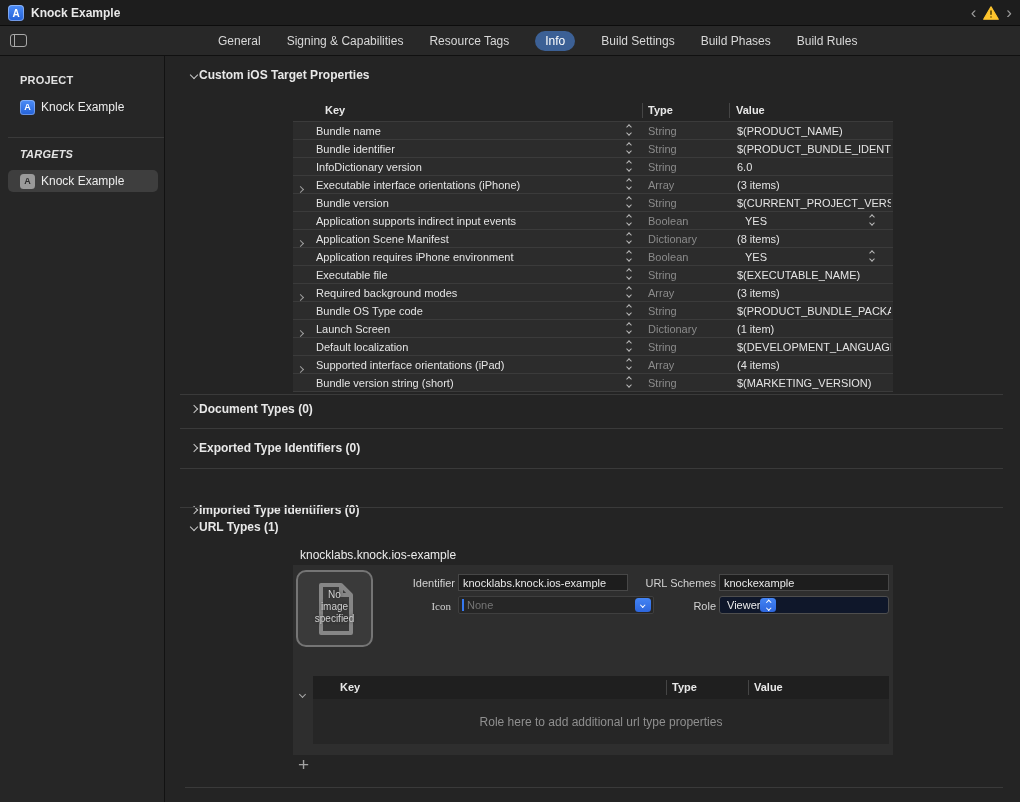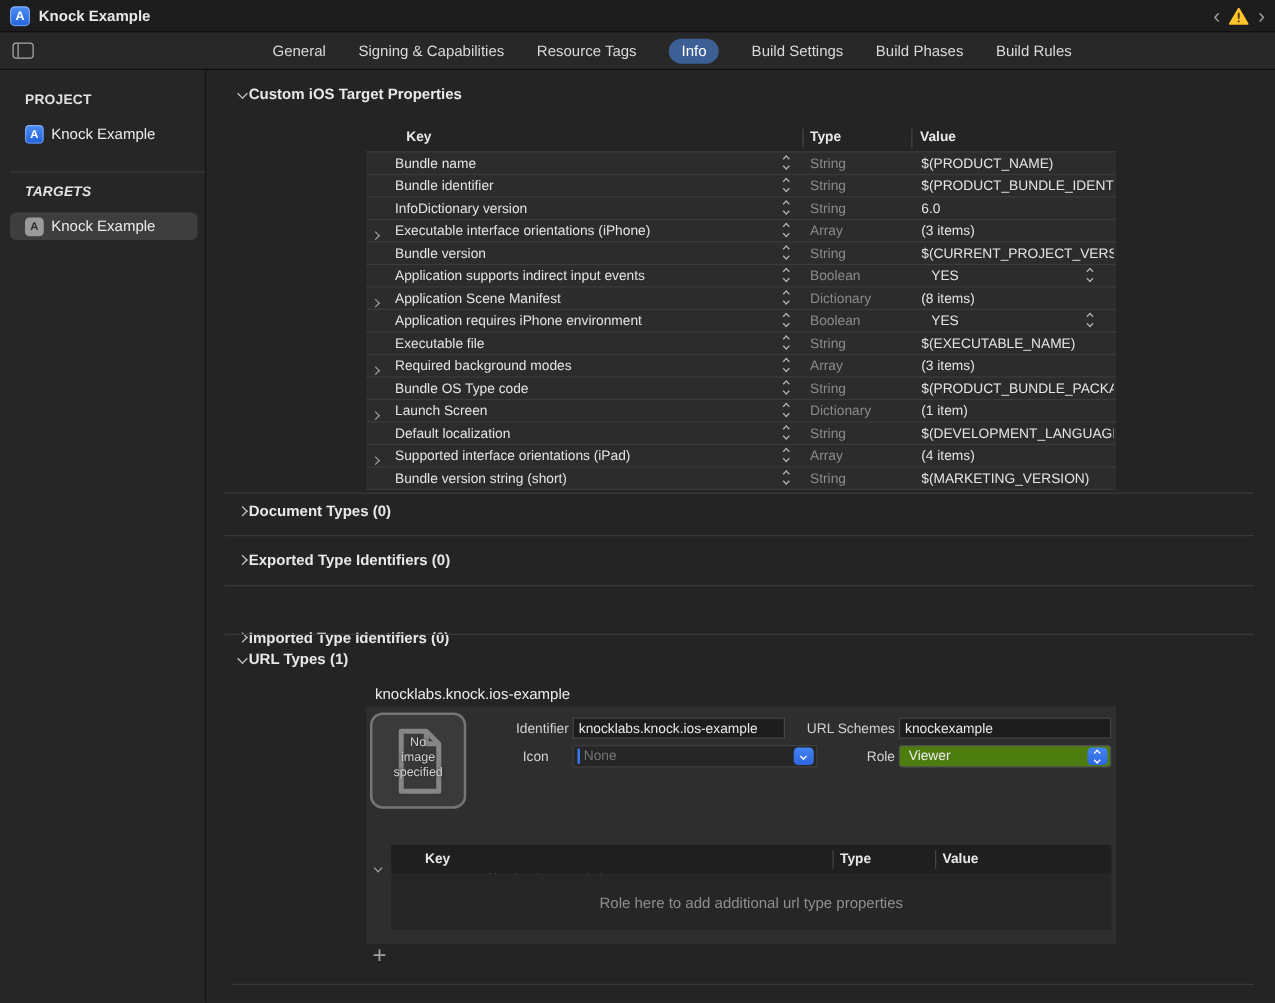--- a/index.html
+++ b/index.html
@@ -85,22 +85,22 @@
   .frm-label { position:absolute; font-size:11px; color:#d2d2d2; text-align:right; }
   .tfield { position:absolute; width:170px; height:17px; background:#1d1d1d; border:1px solid #474747;
     color:#e8e8e8; font-size:11px; font-family:"Liberation Sans",sans-serif; padding:0 4px; }
   .combo { position:absolute; width:196px; height:18px; background:#262626; border:1px solid #3f3f3f;
     border-radius:2px; display:flex; align-items:center; }
   .combo .caret { width:2px; height:12px; background:#3578f0; margin-left:3px; }
   .combo .ph { font-size:11px; color:#757575; margin-left:3px; flex:1; }
   .blue-btn { width:16px; height:14px; border-radius:3.5px; background:linear-gradient(180deg,#4384f4,#2d66dd);
     color:#fff; display:flex; flex-direction:column; align-items:center; justify-content:center; gap:1px; margin-right:2px; }
   .blue-btn .chev { width:3.5px; height:3.5px; border-width:1.4px; }
-  .popup { position:absolute; width:170px; height:18px; background:#4d7c0f; border:1px solid #4e4e4e;
-    border-radius:3px; display:flex; align-items:center; justify-content:space-between; padding-left:7px; }
+  .popup { position:absolute; width:170px; height:18px; background:#0f172a; border:1px solid #4e4e4e;
+    border-radius:3px; display:flex; align-items:center; padding-left:7px; }
   .popup .val { font-size:11px; color:#ececec; }
 
   .add-head { position:absolute; left:7px; top:91px; display:flex; gap:8px; align-items:center; color:#a9a9a9;margin-top:31px; }
   .add-head .label { font-size:12px; color:#dcdcdc; }
   .add-table { position:absolute; left:20px; top:111px; width:576px; }
   .add-thead { position:relative; height:23px; background:#1f1f1f; font-size:11px; font-weight:bold; color:#e8e8e8; }
   .add-thead .h-key { position:absolute; left:27px; top:5px; }
   .add-thead .h-type { position:absolute; left:359px; top:5px; }
   .add-thead .h-value { position:absolute; left:441px; top:5px; }
   .add-thead .vdiv { position:absolute; top:4px; height:15px; width:1px; background:#454545; }
@@ -362,21 +362,21 @@
         </svg>
         <div class="no-img">No<br>image<br>specified</div>
       </div>
 
       <div class="frm-label" style="left:92px; top:12px; width:70px;">Identifier</div>
       <input class="tfield" style="left: 165px; top: 9px;" value="knocklabs.knock.ios-example">
 
       <div class="frm-label" style="left:343px; top:12px; width:80px;">URL Schemes</div>
       <input class="tfield" style="left: 426px; top: 9px;" value="knockexample">
 
-      <div class="frm-label" style="left:76px; top:35px; width:70px;">Icon</div>
+      <div class="frm-label" style="left:88px; top:35px; width:70px;font-family:Liberation Serif, serif;">Icon</div>
       <div class="combo" style="left:165px; top:31px;">
         <span class="caret"></span>
         <span class="ph">None</span>
         <span class="blue-btn">
             <i class="chev down"></i>
           </span>
       </div>
 
       <div class="frm-label" style="left:343px; top:35px; width:80px;">Role</div>
       <div class="popup" style="left:426px; top:31px;">

